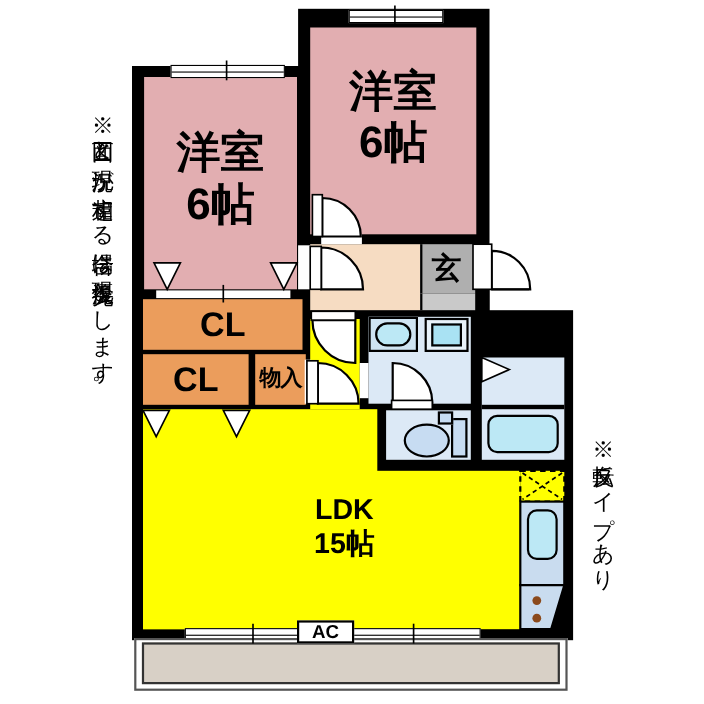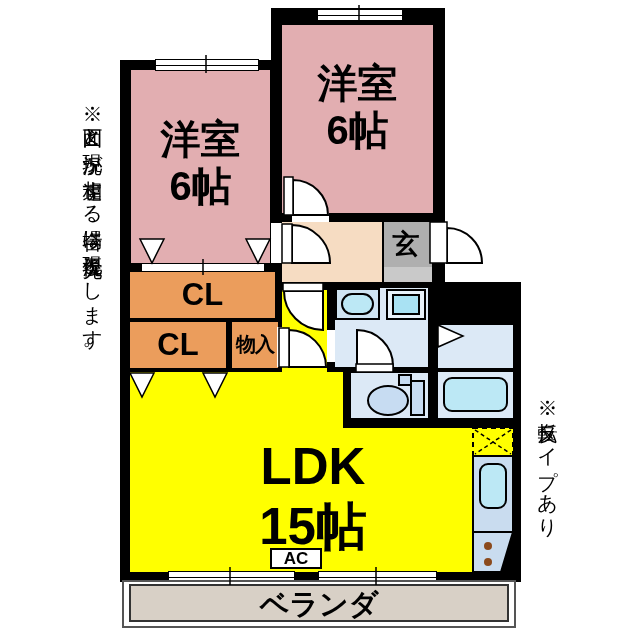--- a/index.html
+++ b/index.html
@@ -63,21 +63,20 @@
   <div class="abs" style="left:341px;top:293px;width:33px;height:22px;background:#bce8f5;border:2px solid #000;border-radius:11px;box-sizing:border-box;"></div>
   <div class="abs" style="left:386px;top:289px;width:40px;height:31px;background:#e8f2fa;border:2px solid #000;box-sizing:border-box;"></div>
   <div class="abs" style="left:392px;top:294px;width:28px;height:21px;background:#a9e2f3;border:2px solid #000;box-sizing:border-box;"></div>
   <div class="abs" style="left:443px;top:377px;width:65px;height:35px;background:#bce8f5;border:2px solid #000;border-radius:9px;box-sizing:border-box;"></div>
   <div class="abs" style="left:410px;top:380px;width:15px;height:36px;background:#c7dcf2;border:2px solid #000;box-sizing:border-box;"></div>
   <div class="abs" style="left:398px;top:374px;width:14px;height:12px;background:#c7dcf2;border:2px solid #000;box-sizing:border-box;"></div>
   <div class="abs" style="left:367px;top:385px;width:42px;height:31px;background:#c7dcf2;border:2px solid #000;border-radius:50%;box-sizing:border-box;"></div>
 
   <div class="abs" style="left:122px;top:580px;width:394px;height:48px;background:#fff;border:2px solid #555;box-sizing:border-box;"></div>
   <div class="abs" style="left:129px;top:584px;width:380px;height:38px;background:#d8d0c6;border:2px solid #333;box-sizing:border-box;"></div>
-  <div class="lbl" style="left:129px;top:587px;width:380px;font-size:29px;">ベランダ</div>
 
   <svg width="640" height="640">
 
     <path d="M 293 215 L 293 180 A 35 35 0 0 1 328 215 Z" fill="#fff" stroke="#000" stroke-width="2"></path>
     <rect x="284" y="177" width="9" height="38" fill="#fff" stroke="#000" stroke-width="1.5"></rect>
     <path d="M 292 263 L 292 225 A 38 38 0 0 1 330 263 Z" fill="#fff" stroke="#000" stroke-width="2"></path>
     <rect x="282" y="224" width="10" height="39" fill="#fff" stroke="#000" stroke-width="1.5"></rect>
     <path d="M 323 291 L 284 291 A 39 39 0 0 0 323 330 Z" fill="#fff" stroke="#000" stroke-width="2"></path>
     <rect x="283" y="283" width="40" height="8" fill="#fff" stroke="#000" stroke-width="1.5"></rect>
     <path d="M 289 367 L 289 330 A 37 37 0 0 1 326 367 Z" fill="#fff" stroke="#000" stroke-width="2"></path>
@@ -111,20 +110,20 @@
   </svg>
 
   <div class="lbl" style="left:131px;top:116px;width:139px;font-size:40px;">洋室
 6帖</div>
   <div class="lbl" style="left:282px;top:60px;width:151px;font-size:40px;">洋室
 6帖</div>
   <div class="lbl" style="left:382px;top:229px;width:48px;font-size:27px;">玄</div>
   <div class="lbl" style="left:130px;top:277px;width:145px;font-size:31px;">CL</div>
   <div class="lbl" style="left:130px;top:327px;width:96px;font-size:31px;">CL</div>
   <div class="lbl" style="left:230px;top:333px;width:50px;font-size:20px;letter-spacing:-1px;">物入</div>
-  <div class="lbl" style="left:183px;top:437px;width:260px;font-size:51px;">LDK
+  <div class="lbl" style="left:183px;top:448px;width:260px;font-size:26px;">LDK
 15帖</div>
-  <div class="lbl" style="left:270px;top:548px;width:52px;height:21px;background:#fff;border:2px solid #000;box-sizing:border-box;font-size:17px;line-height:17px;font-weight:600;">AC</div>
+  <div class="lbl" style="left:270px;top:564px;width:52px;height:21px;background:#fff;border:2px solid #000;box-sizing:border-box;font-size:17px;line-height:17px;font-weight:600;">AC</div>
 
   <div class="vtext" style="left:73px;top:92px;height:500px;width:34px;font-size:20px;">※図面と現況が相違する場合は現況優先とします。</div>
   <div class="vtext" style="left:528px;top:386px;height:190px;width:34px;font-size:20px;">※反転タイプあり</div>
 
 </div>
 
 </body></html>

